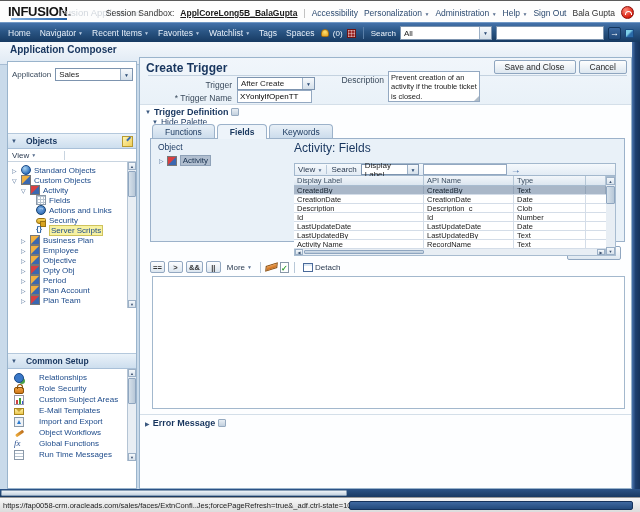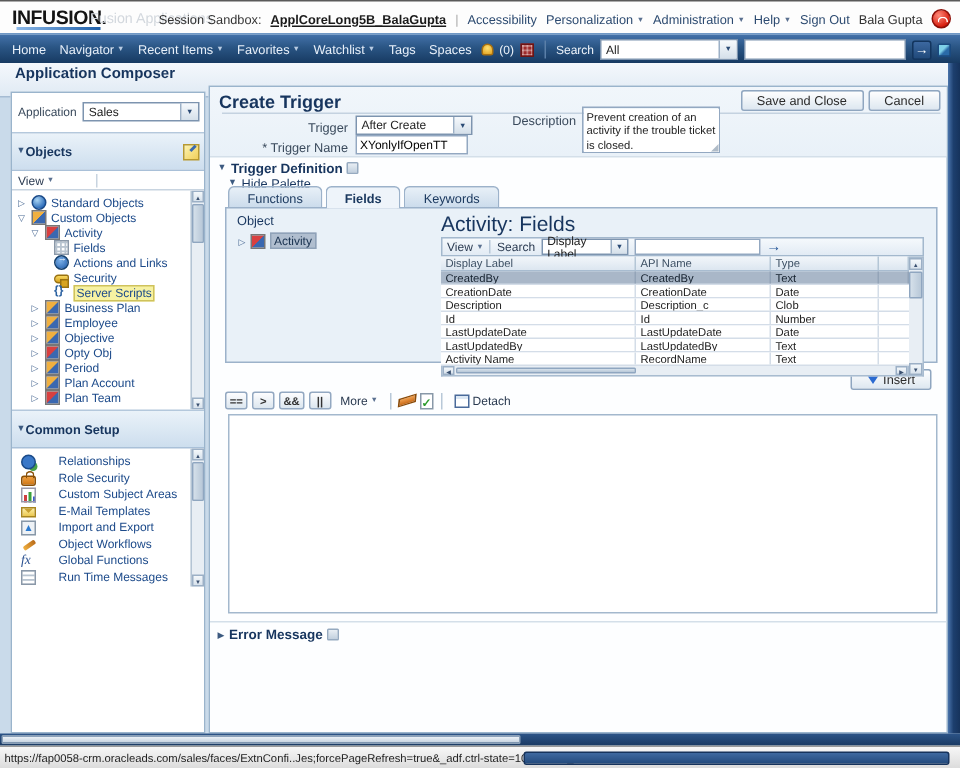--- a/index.html
+++ b/index.html
@@ -41,21 +41,21 @@
 
   
   #band { position:absolute; left:0; top:42px; width:640px; height:23px;
     background:linear-gradient(#f4f8fc,#e0eaf4); border-bottom:1px solid #a6bcd3; }
   #band-title { padding:2px 0 0 10px; font-size:10px; font-weight:bold; color:#17355e; }
 
   
   #sidebar { position:absolute; left:7px; top:61px; width:130px; height:428px; background:#fff; border:1px solid #9ab4cc; }
   .app-row { display:flex; align-items:center; gap:4px; padding:6px 3px 7px 4px; }
   .app-row .lbl { font-size:8px; color:#3a4a5c; }
-  .panel-hdr { height:26px; background:linear-gradient(#eaf2f9,#cddeee); border-top:1px solid #b4c8dc; border-bottom:1px solid #a9c0d8; display:flex; align-items:center; padding:0 3px; gap:0; }
+  .panel-hdr { height:16px; background:linear-gradient(#eaf2f9,#cddeee); border-top:1px solid #b4c8dc; border-bottom:1px solid #a9c0d8; display:flex; align-items:center; padding:0 3px; gap:9px;margin-top:45px; }
   .panel-hdr .twisty { font-size:6px; color:#3c5a80; }
   .panel-hdr .t { font-size:8.5px; font-weight:bold; color:#17355e; }
   .note-icon { margin-left:auto; width:11px; height:11px; background:linear-gradient(135deg,#fdf4b0,#f0cf5a); border:1px solid #b89a30; position:relative; }
   .note-icon::after { content:""; position:absolute; right:1px; top:1px; width:5px; height:1.5px; background:#3a6ab0; transform:rotate(-45deg); }
   .view-row { height:13px; border-bottom:1px solid #c8d4e0; display:flex; align-items:center; padding:0 4px; gap:2px; font-size:8px; color:#2a3a50; }
   .view-row .divider { width:1px; height:9px; background:#c8d4e0; margin-left:26px; }
   .tree { position:relative; height:146px; padding-top:3px; overflow:hidden; }
   .trow { display:flex; align-items:center; gap:3px; height:10px; padding-left:4px; font-size:8px; white-space:nowrap; }
   .trow .twisty { font-size:6px; color:#4a6a94; width:6px; }
   .tl { color:#1c4a8a; }
@@ -116,21 +116,21 @@
   .tab { padding:0 12px; display:flex; align-items:center; font-size:8.5px; color:#1c3a60; background:linear-gradient(#e8f0f7,#ccdcec); border:1px solid #9cb2ca; border-bottom:none; border-radius:4px 4px 0 0; margin-right:2px; position:relative; z-index:1; }
   .tab.active { background:#eef4fa; font-weight:bold; z-index:3; height:15px; }
 
   #palette { position:absolute; left:10px; width:475px; top:80px; height:104px; background:#e9f1f8; border:1px solid #9cb2ca; z-index:2; }
   #obj-lbl { position:absolute; left:7px; top:3px; font-size:8.5px; color:#17355e; }
   #obj-tree-row { position:absolute; left:8px; top:16px; display:flex; align-items:center; gap:3px; font-size:8px; }
   #obj-tree-row .twisty { font-size:6px; color:#4a6a94; }
   #obj-tree-row .obj-sel { background:#b0becf; border:1px solid #8fa2b8; padding:0 2px; color:#17304e; }
 
   #fields-block { position:absolute; left:143px; top:2px; width:324px; }
-  #fields-title { font-size:14px; color:#17355e; margin-bottom:1px; }
+  #fields-title { font-size:12px; color:#17355e; margin-bottom:8px; }
   #ftoolbar { width:322px; height:13px; border:1px solid #a3b8cd; background:linear-gradient(#f5f9fc,#e2ebf4); display:flex; align-items:center; gap:4px; padding:0 3px; font-size:8px; color:#2a3a50; }
   #ftoolbar .divider { width:1px; height:9px; background:#b8c8d8; }
   #ftoolbar .sel { height:11px; }
   #filter-sel { width:58px; }
   #ftoolbar input { width:84px; height:11px; border:1px solid #93a8c1; font-size:8px; font-family:inherit; }
   .blue-go { color:#2a5a9a; font-weight:bold; font-size:10px; line-height:10px; }
 
   #ftable { display:flex; width:322px; }
   #fcols { width:312px; }
   .frow { display:flex; height:9px; border-bottom:1px solid #d4dde8; background:#fff; }

